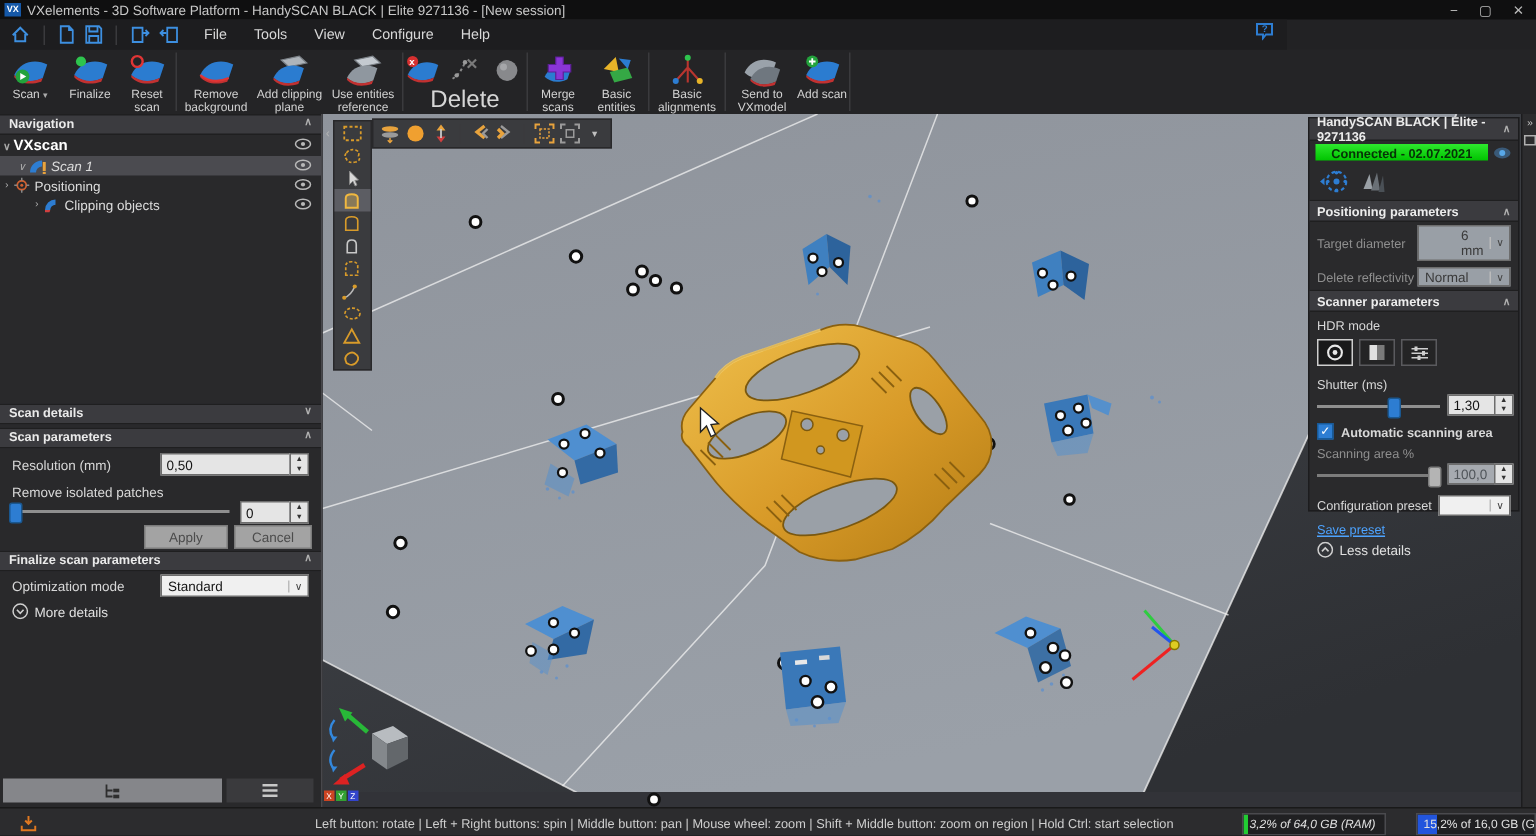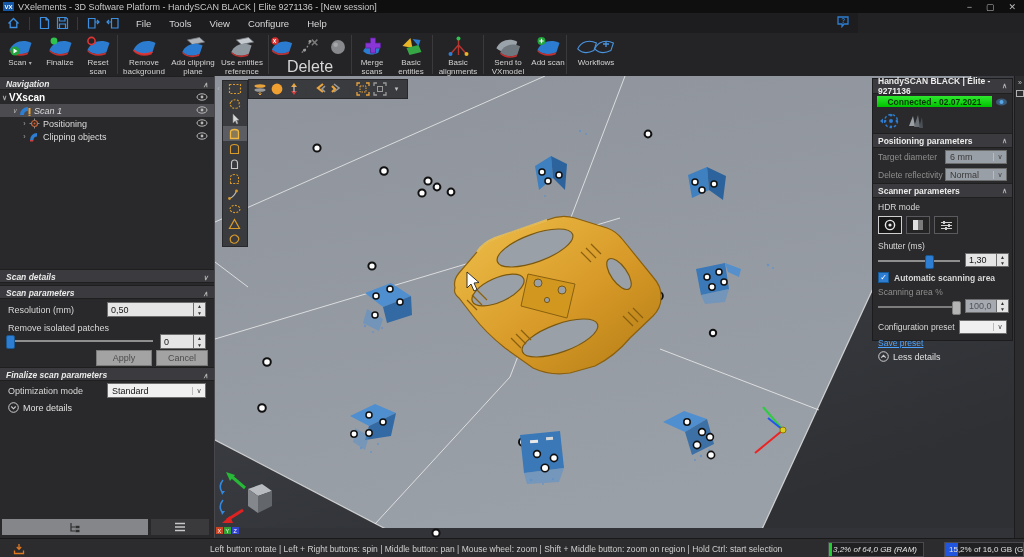--- a/index.html
+++ b/index.html
@@ -26,23 +26,23 @@
   .rbtn{display:flex;flex-direction:column;align-items:center;justify-content:flex-start;
         padding-top:3px;gap:1px;}
   .rbtn .lbl{font-size:8px;line-height:8.5px;text-align:center;color:#d2d2d2;white-space:pre-line;}
   .rsep{width:1px;background:#3a3a3d;margin:2px 1px;}
   .delgroup{display:flex;flex-direction:column;align-items:center;padding-top:3px;}
   .delicons{display:flex;gap:4px;}
   
   .lpanel{position:absolute;left:0;top:76px;width:214px;height:462px;background:#29292b;
           border-right:1px solid #48484c;}
   .sechdr{position:absolute;left:0;width:214px;height:14px;background:#3b3b3f;
-          display:flex;align-items:flex-end;justify-content:space-between;padding:0 6px;
+          display:flex;align-items:flex-start;justify-content:space-between;padding:0 6px;
           box-sizing:border-box;font-size:8.5px;font-weight:bold;color:#eaeaea;
-          border-top:1px solid #1f1f20;border-bottom:1px solid #1f1f20;font-style:italic;}
+          border-top:1px solid #1f1f20;border-bottom:1px solid #1f1f20;}
   .chev{font-size:7px;color:#b0b0b0;}
   .trow{position:absolute;left:0;width:214px;height:13px;display:flex;align-items:center;
         font-size:9px;color:#dcdcdc;box-sizing:border-box;}
   .trow .caret{width:9px;text-align:center;font-size:7px;color:#aaa;}
   .trow .eye{margin-left:auto;margin-right:6px;}
   .lfield{position:absolute;display:flex;align-items:stretch;height:15px;}
   .lfield .val{background:#e5e5e5;color:#141414;font-size:9px;display:flex;align-items:center;
                padding:0 3px;border:1px solid #6d6d6d;border-right:none;flex:1;}
   .spin{width:11px;background:#e4e4e4;border:1px solid #6d6d6d;display:flex;flex-direction:column;}
   .spin span{flex:1;display:flex;align-items:center;justify-content:center;font-size:5px;color:#333;}
@@ -292,28 +292,20 @@
     <div class="rbtn" style="width:34px">
       <svg width="27" height="22" viewBox="0 0 26 22">
           <use href="#i-sheet" fill="#2b7cd0"></use>
           <use href="#i-edge" fill="#c23131"></use>
           <circle cx="6" cy="5" r="4" fill="#23a33c"></circle>
           <path d="M6 2.8 V7.2 M3.8 5 H8.2" stroke="#fff" stroke-width="1.2"></path>
         </svg>
       <span class="lbl">Add scan</span>
     </div>
     <div class="rsep"></div>
-    <div class="rbtn" style="width:56px">
-      <svg width="40" height="22" viewBox="0 0 40 22">
-          <use href="#i-sheet" fill="none" stroke="#4a93de" stroke-width="1.3" transform="translate(0,1) scale(0.85)"></use>
-          <use href="#i-sheet" fill="none" stroke="#4a93de" stroke-width="1.3" transform="translate(17,1) scale(0.85)"></use>
-          <path d="M30 5 V11 M27 8 H33" stroke="#4a93de" stroke-width="1.3"></path>
-        </svg>
-      <span class="lbl">Workflows</span>
-    </div>
   </div>
 
   <div class="scene">
     <svg width="799" height="462" viewBox="0 0 799 462">
       <rect x="0" y="0" width="799" height="462" fill="url(#darkbg)"></rect>
 
       <polygon points="0,0 756,0 543,462 188,462 0,364" fill="url(#plane)"></polygon>
       <line x1="756" y1="0" x2="543" y2="462" stroke="#e9e9e9" stroke-width="1.2" opacity="0.8"></line>
       <line x1="0" y1="364" x2="188" y2="462" stroke="#e9e9e9" stroke-width="1.2" opacity="0.8"></line>
 
@@ -647,21 +639,21 @@
           <path d="M1 9 A8 8 0 0 1 9 1 L9 5 A4 4 0 0 0 5 9 Z" fill="#2d7dd2"></path>
           <rect x="9.5" y="2" width="2" height="6" fill="#e8a33d"></rect>
           <rect x="9.5" y="8.6" width="2" height="1.4" fill="#e8a33d"></rect>
         </svg>
       <span style="margin-left:3px">Scan 1</span>
       <span class="eye"><svg width="12" height="8" viewBox="0 0 12 8">
             <ellipse cx="6" cy="4" rx="5" ry="3.2" fill="none" stroke="#b8b8b8" stroke-width="1"></ellipse>
             <circle cx="6" cy="4" r="1.4" fill="#b8b8b8"></circle>
           </svg></span>
     </div>
-    <div class="trow" style="top:41px;padding-left:20px;">
+    <div class="trow" style="top:41px;">
       <span class="caret">›</span>
       <svg width="11" height="11" viewBox="0 0 11 11">
           <circle cx="5.5" cy="5.5" r="3" fill="none" stroke="#d06030" stroke-width="1.2"></circle>
           <circle cx="5.5" cy="5.5" r="1" fill="#d06030"></circle>
           <path d="M5.5 0.5 V2.5 M5.5 8.5 V10.5 M0.5 5.5 H2.5 M8.5 5.5 H10.5" stroke="#888" stroke-width="1"></path>
         </svg>
       <span style="margin-left:3px">Positioning</span>
       <span class="eye"><svg width="12" height="8" viewBox="0 0 12 8">
             <ellipse cx="6" cy="4" rx="5" ry="3.2" fill="none" stroke="#b8b8b8" stroke-width="1"></ellipse>
             <circle cx="6" cy="4" r="1.4" fill="#b8b8b8"></circle>
@@ -775,21 +767,21 @@
           <polygon points="7,14 11,2 13,14" fill="#6a7076"></polygon>
           <polygon points="12,15 15,4 16,15" fill="#4a5056"></polygon>
         </svg>
     </div>
     <div class="rsechdr">
       <span>Positioning parameters</span>
         <span class="chev">∧</span>
     </div>
     <div class="rrow">
       <span class="rlabel dis">Target diameter</span>
-      <div class="ddown dis" style="position:static;width:62px;height:14px;">
+      <div class="ddown dis" style="position:static;width:62px;height:24px;padding-left:24px;">
         <span class="dval">6 mm</span>
           <span class="darr">∨</span>
       </div>
     </div>
     <div class="rrow">
       <span class="rlabel dis">Delete reflectivity</span>
       <div class="ddown dis" style="position:static;width:62px;height:13px;">
         <span class="dval">Normal</span>
           <span class="darr">∨</span>
       </div>

